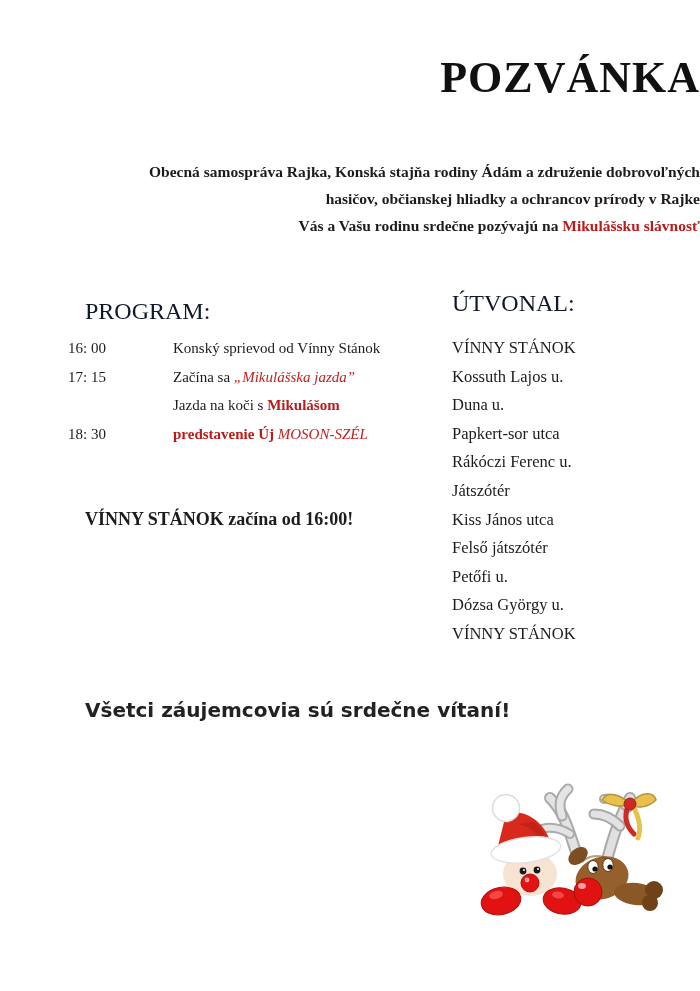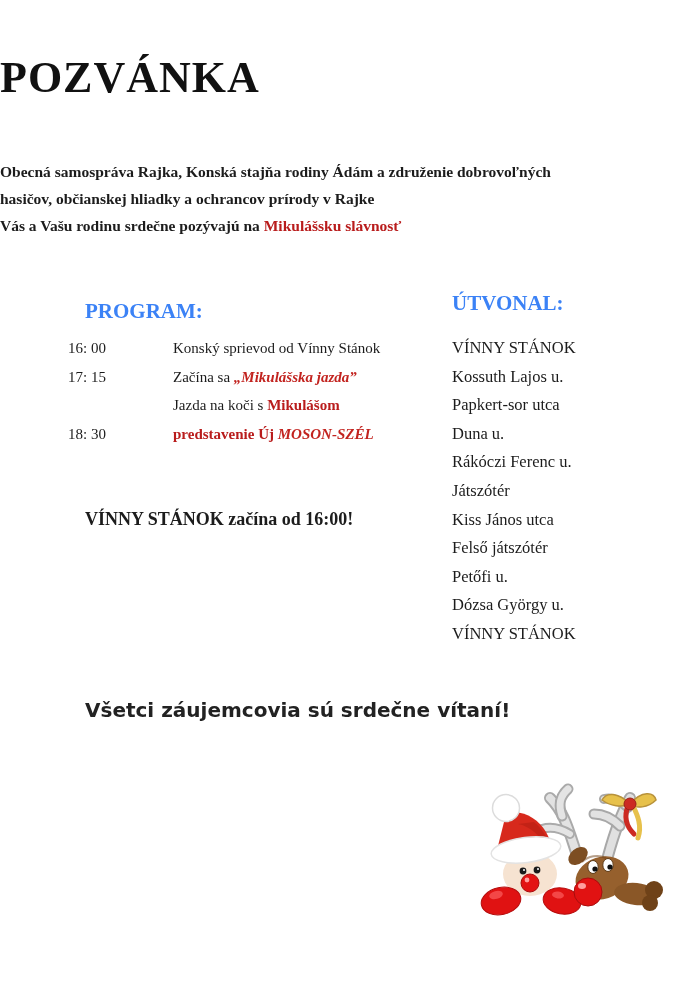--- a/index.html
+++ b/index.html
@@ -7,36 +7,36 @@
   .page {
     position:relative;
     width:700px; height:991px;
     background:#ffffff;
     font-family:"Liberation Serif", serif;
     color:#1c1c1c;
     overflow:hidden;
   }
   .title {
     position:absolute; top:52px; left:0; width:100%;
-    text-align:left;
+    text-align:right;
     font-size:44px; font-weight:700; letter-spacing:1px;
     color:#111;
   }
   .intro {
     position:absolute; top:158px; left:0; width:100%;
-    text-align:left;
+    text-align:right;
     font-size:15.5px; font-weight:700;
     line-height:27px;
   }
   .red { color:#b91c1c; font-weight:700; }
-  .redi { color:#c2231f; font-weight:700; font-style:italic; }
+  .redi { color:#c2231f; font-weight:400; font-style:italic; }
   .section-heading {
     position:absolute;
-    font-size:21px; font-weight:700; line-height:26px;
-    color:#3b82f6;
+    font-size:24px; font-weight:400; line-height:26px;
+    color:#0f172a;
   }
   #program-heading { left:85px; top:298px; }
   #route-heading   { left:452px; top:290px; }
   .program-col {
     position:absolute; left:68px; top:334px;
     font-size:15px; line-height:28.6px;
     white-space:nowrap;
   }
   .program-row .time { display:inline-block; width:105px; }
   .route-col {
@@ -80,22 +80,22 @@
   <div class="program-col">
     <div class="program-row"><span class="time">16: 00</span><span>Konský sprievod od Vínny Stánok</span><span class="red"></span><span class="redi"></span></div>
     <div class="program-row"><span class="time">17: 15</span><span>Začína sa </span><span class="red"></span><span class="redi">„Mikulášska jazda”</span></div>
     <div class="program-row"><span class="time"></span><span>Jazda na koči s </span><span class="red">Mikulášom</span><span class="redi"></span></div>
     <div class="program-row"><span class="time">18: 30</span><span></span><span class="red">predstavenie Új </span><span class="redi">MOSON-SZÉL</span></div>
   </div>
 
   <div class="route-col">
     <div class="b">VÍNNY STÁNOK</div>
     <div>Kossuth Lajos u.</div>
+    <div>Duna u.</div>
     <div>Papkert-sor utca</div>
-    <div>Duna u.</div>
     <div>Rákóczi Ferenc u.</div>
     <div class="b">Játszótér</div>
     <div>Kiss János utca</div>
     <div class="b">Felső játszótér</div>
     <div>Petőfi u.</div>
     <div>Dózsa György u.</div>
     <div class="b">VÍNNY STÁNOK</div>
   </div>
 
   <div class="program-note">VÍNNY STÁNOK začína od 16:00!</div>

